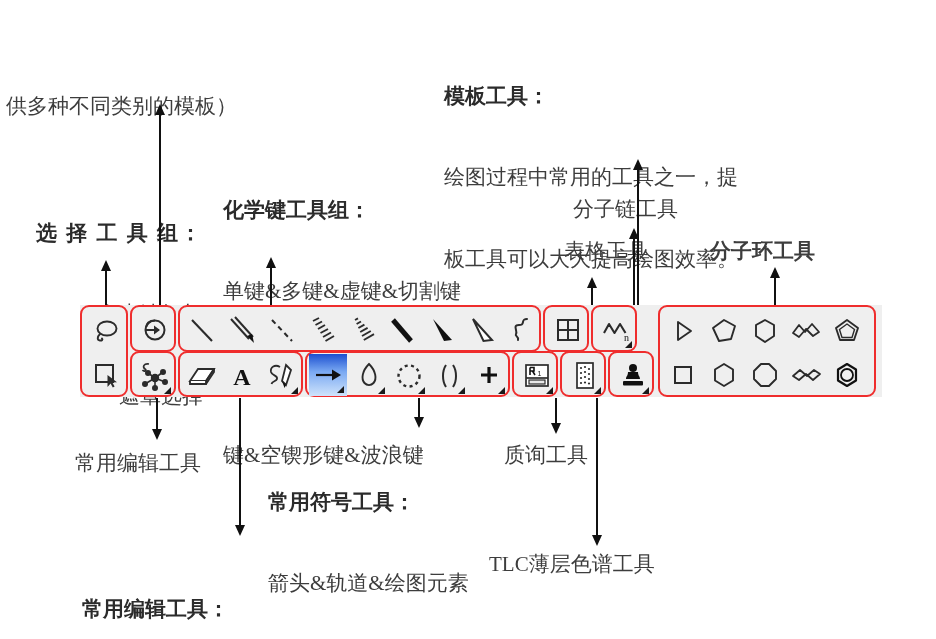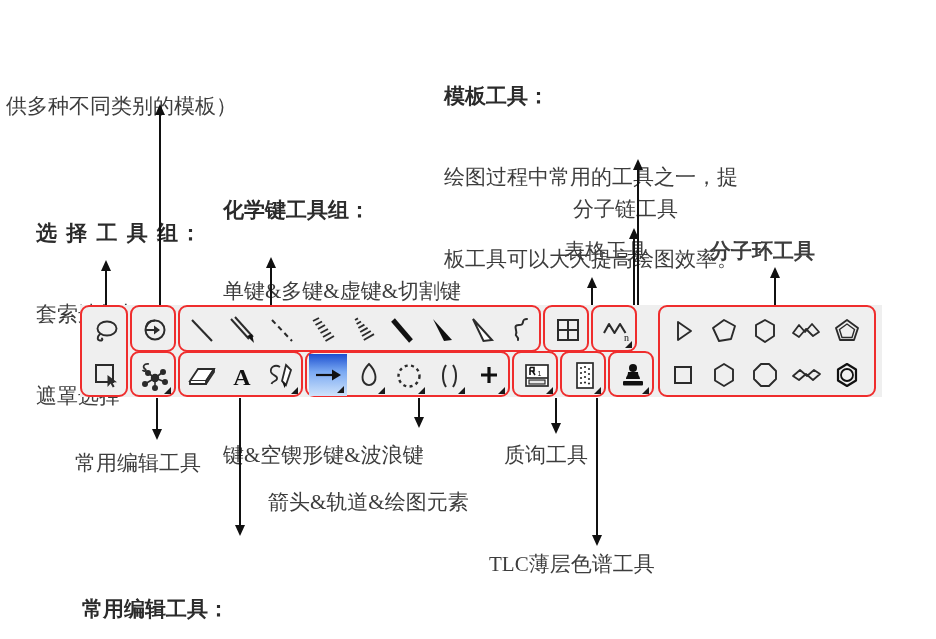--- a/index.html
+++ b/index.html
@@ -42,21 +42,21 @@
 </style>
 </head>
 <body>
 
 <div class="stage">
 
   <div class="txt ann" style="left:6px;top:38px;">
     <div>供多种不同类别的模板）</div>
   </div>
 
-  <div class="txt ann" style="left:36px;top:165px;">
+  <div class="txt ann" style="left:36px;top:165px;text-align:right;">
     <div class="bold" style="letter-spacing:2px;">选 择 工 具 组：</div>
     <div>套索选择与</div>
     <div>遮罩选择</div>
   </div>
 
   <div class="txt ann" style="left:223px;top:142px;">
     <div class="bold">化学键工具组：</div>
     <div>单键&amp;多键&amp;虚键&amp;切割键</div>
     <div>&amp;虚锲形键&amp;黑键&amp;实锲形</div>
     <div>键&amp;空锲形键&amp;波浪键</div>
@@ -70,20 +70,21 @@
 
   <div class="txt ann" style="left:573px;top:196px;">分子链工具</div>
 
   <div class="txt ann" style="left:564px;top:238px;">表格工具</div>
 
   <div class="txt ann" style="left:710px;top:238px;font-weight:bold;">分子环工具</div>
 
   <div class="txt ann" style="left:75px;top:450px;">常用编辑工具</div>
 
   <div class="txt ann" style="left:268px;top:434px;">
+    <div class="bold">常用符号工具：</div>
     <div>箭头&amp;轨道&amp;绘图元素</div>
     
   </div>
 
   <div class="txt ann" style="left:504px;top:442px;">质询工具</div>
 
   <div class="txt ann" style="left:489px;top:551px;">TLC薄层色谱工具</div>
 
   <div class="txt ann" style="left:82px;top:541px;">
     <div class="bold">常用编辑工具：</div>

